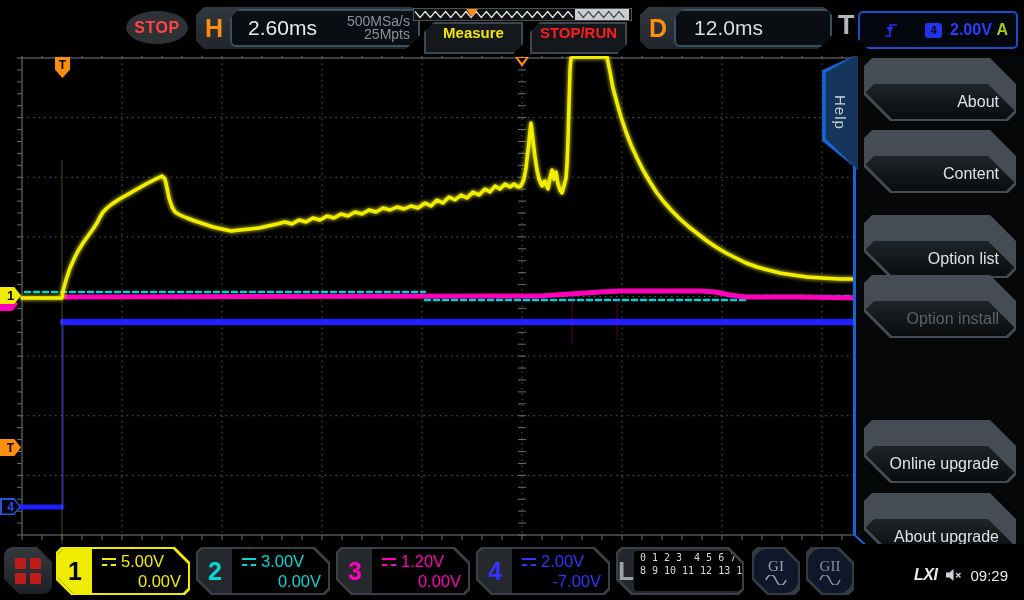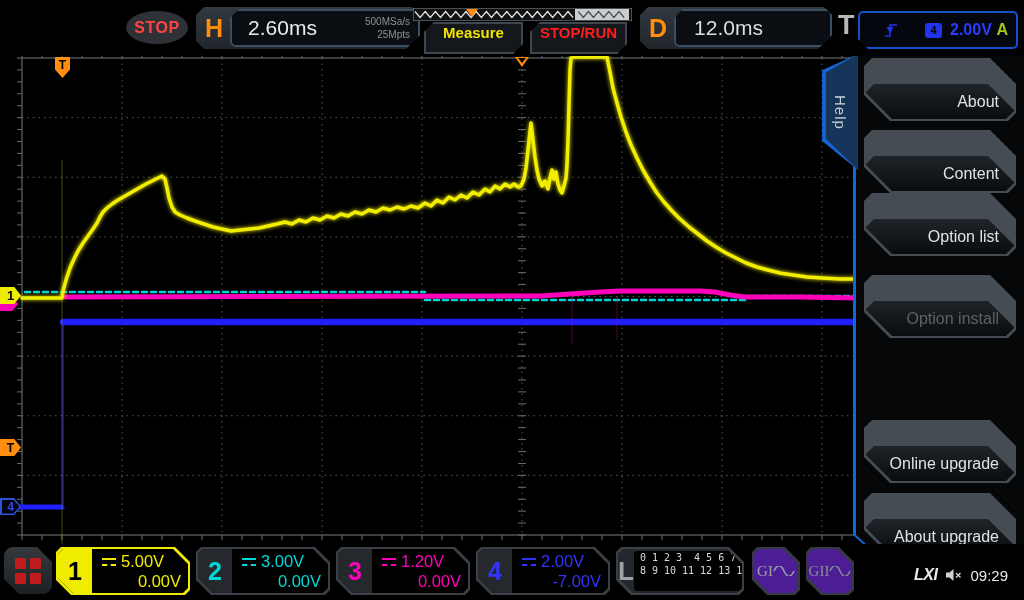--- a/index.html
+++ b/index.html
@@ -26,21 +26,21 @@
         color:#ff4444;font-weight:bold;font-size:16px;letter-spacing:.5px;}
   .tb-group{top:7px;height:42px;background:linear-gradient(#31383f,#20262b);
         border-radius:8px;clip-path:polygon(8px 0,calc(100% - 8px) 0,100% 8px,100% calc(100% - 14px),calc(100% - 14px) 100%,8px 100%,0 calc(100% - 8px),0 8px);
         display:flex;align-items:center;}
   .tb-letter{font-size:25px;font-weight:bold;color:#ff8e0e;padding:0 7px 0 9px;}
   .tb-inner{height:34px;background:#0a0e13;border:2px solid #3c5064;border-radius:6px;
         clip-path:var(--chamfer-tb);display:flex;align-items:center;}
   #h-group{left:196px;width:224px;}
   #h-inner{width:194px;}
   #h-value{color:#e8eaec;font-size:21px;margin-left:16px;}
-  #h-rates{margin-left:auto;text-align:right;color:#8a9096;font-size:10px;line-height:13px;padding-right:8px;}
+  #h-rates{margin-left:auto;text-align:right;color:#8a9096;font-size:14px;line-height:13px;padding-right:8px;}
   #d-group{left:640px;width:192px;}
   #d-inner{width:162px;}
   #d-value{color:#dcdee0;font-size:21px;margin-left:18px;}
   .tb-btn{top:22px;height:28px;background:#14181d;border:2px solid #3e474f;
         clip-path:polygon(10px 0,100% 0,100% calc(100% - 10px),calc(100% - 10px) 100%,0 100%,0 10px);
         display:flex;align-items:flex-start;justify-content:center;font-weight:bold;font-size:15px;cursor:pointer;}
   #measure-btn{left:424px;width:95px;color:#f2e400;}
   #stoprun-btn{left:530px;width:93px;color:#ff1e1e;}
   #t-letter{left:838px;top:10px;font-size:27px;font-weight:bold;color:#b4b8bc;}
   #t-box{left:858px;top:11px;width:156px;height:34px;background:#04070e;border:2px solid #1550c8;
@@ -110,23 +110,23 @@
   #logic-box{position:absolute;left:616px;top:3px;width:128px;height:48px;background:#3a4046;
         clip-path:var(--chamfer-sm);cursor:pointer;}
   #logic-box .inner{position:absolute;inset:2px;background:#24282c;clip-path:var(--chamfer-sm);
         display:flex;align-items:center;}
   #logic-box .l-lbl{width:30px;text-align:center;color:#9da2a8;font-size:26px;font-weight:bold;}
   #logic-box .l-nums{flex:1;background:#000;height:40px;margin-right:3px;border-radius:3px;
         display:flex;flex-direction:column;padding-left:6px;
         color:#d8dadc;font-size:10px;line-height:13px;font-family:"DejaVu Sans Mono",monospace;white-space:pre;}
   .gen-btn{position:absolute;top:3px;width:48px;height:48px;background:#343a40;
         clip-path:var(--chamfer-sm);cursor:pointer;}
-  .gen-btn .inner{position:absolute;inset:2px;background:#4c1d95;clip-path:var(--chamfer-sm);
-        display:flex;flex-direction:row;align-items:center;justify-content:center;
-        font-family:"Liberation Serif","DejaVu Serif",serif;font-size:15px;color:#9ba1a8;}
+  .gen-btn .inner{position:absolute;inset:2px;background:#0f172a;clip-path:var(--chamfer-sm);
+        display:flex;flex-direction:column;align-items:center;justify-content:center;
+        font-family:"Liberation Serif","DejaVu Serif",serif;font-size:15px;color:#9ba1a8;border-radius:13px;}
   #g2-btn .inner{color:#878d94;}
   #status-right{position:absolute;right:16px;top:22px;display:flex;align-items:center;gap:8px;}
   #lxi-label{color:#e8eaec;font-size:16px;font-weight:bold;font-style:italic;letter-spacing:-.5px;}
   #clock{color:#e8eaec;font-size:15px;}
 </style>
 </head>
 <body>
 
 <svg id="wave-svg" width="860" height="488" viewBox="0 56 860 488">
   <defs>
@@ -409,21 +409,21 @@
   <div class="inner">
       <span class="lbl">Help</span>
     </div>
 </div>
 <div class="menu-btn" style="top:58px;">
   <div class="inner">About</div>
 </div>
 <div class="menu-btn" style="top:130px;">
   <div class="inner">Content</div>
 </div>
-<div class="menu-btn" style="top:193px;">
+<div class="menu-btn" style="top:215px;">
   <div class="inner">Option list</div>
 </div>
 <div class="menu-btn disabled" style="top:275px;">
   <div class="inner">Option install</div>
 </div>
 <div class="menu-btn" style="top:420px;">
   <div class="inner">Online upgrade</div>
 </div>
 <div class="menu-btn" style="top:493px;">
   <div class="inner">About upgrade</div>

